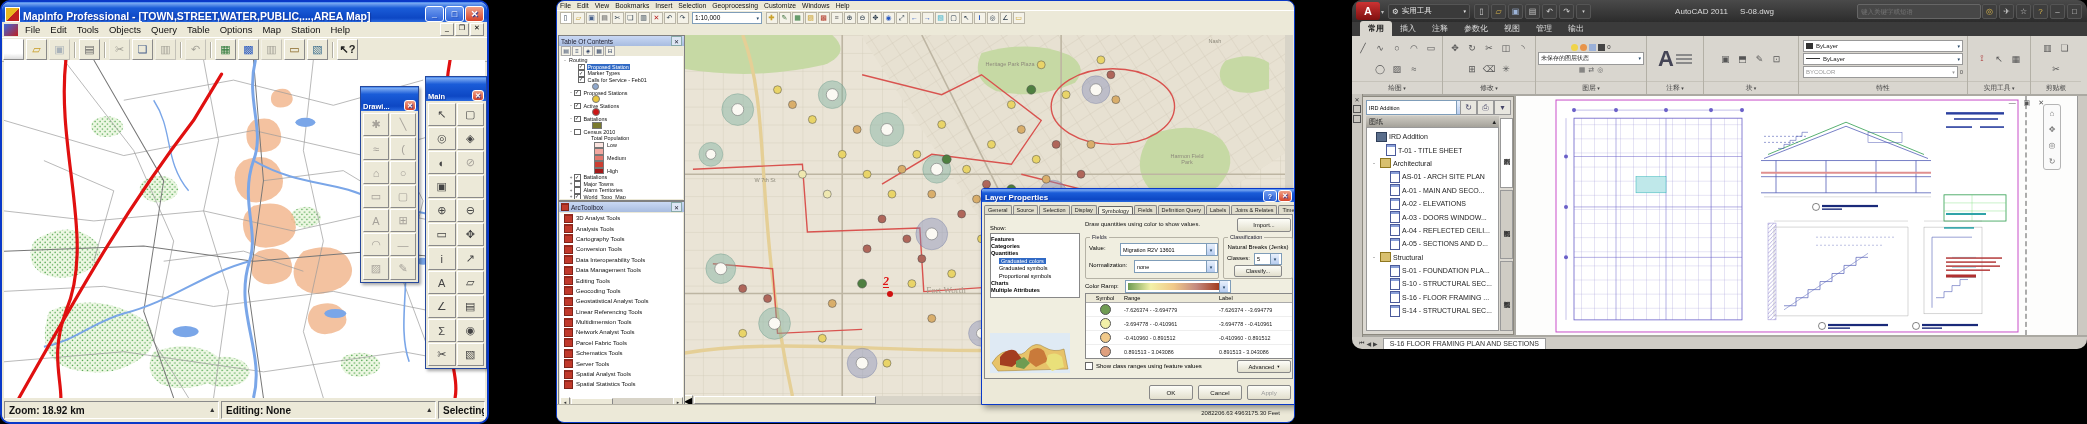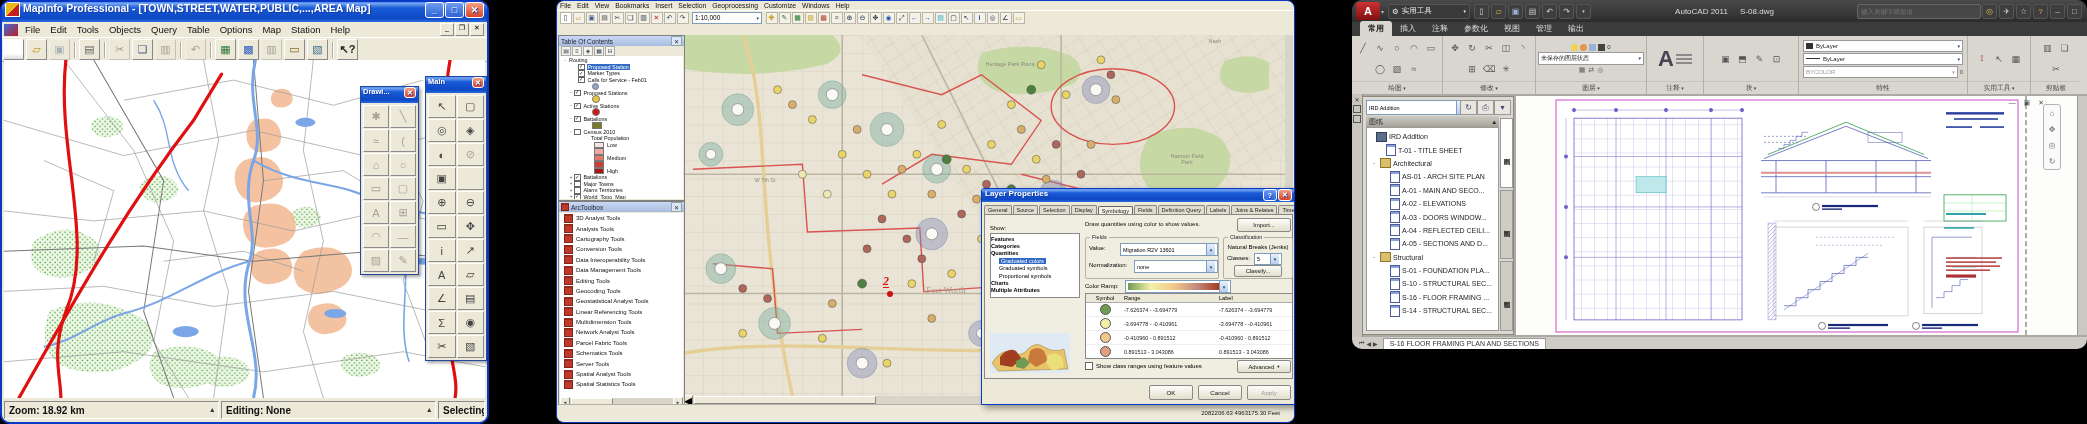--- a/index.html
+++ b/index.html
@@ -4,21 +4,21 @@
 <style>
   html,body{margin:0;padding:0;width:2087px;height:424px;overflow:hidden;background:#000;
     font-family:"Liberation Sans",sans-serif;}
   .abs{position:absolute}
   .win{position:absolute;overflow:hidden}
   .nowrap{white-space:nowrap;overflow:hidden}
   .row{display:flex;align-items:center}
 
   
   .xp-title{background:linear-gradient(180deg,#3b81ee 0%,#7aa9f2 6%,#1a5cd8 30%,#0d47c4 80%,#2a6ae0 100%);
-    color:#fff;font-weight:bold;display:flex;align-items:flex-start;text-shadow:1px 1px 1px #1338a0}
+    color:#fff;font-weight:bold;display:flex;align-items:flex-end;text-shadow:1px 1px 1px #1338a0}
   .xp-btn{border-radius:3px;border:1px solid #fff;background:linear-gradient(180deg,#6f9cf0,#2f63d8);
     color:#fff;display:flex;align-items:center;justify-content:center;margin-left:1px;font-weight:bold}
   .xp-close{background:linear-gradient(180deg,#f0a086,#d8442a)}
   .menu-item{padding:0 5px;color:#111}
   .raised{border:1px solid;border-color:#fff #8a8a8a #8a8a8a #fff;background:#ece9d8}
   .sunken{border:1px solid;border-color:#8a8a8a #fff #fff #8a8a8a;background:#ece9d8}
 
   
   #win-mapinfo{left:0;top:0;width:489px;height:424px;border-radius:10px;background:#ece9d8;
     border:2px solid #0a39c8;box-sizing:border-box}
@@ -30,21 +30,21 @@
   .mi-tbtn{width:19px;height:19px;margin:0 1px;display:flex;align-items:center;justify-content:center;
     font-size:11px;color:#333}
   .mi-tbtn.dis{opacity:.4}
   .tb-sep{width:1px;height:16px;background:#b0ada0;margin:0 3px;box-shadow:1px 0 0 #fff}
   #mi-map{left:2px;right:2px;top:58px;height:338px;background:#fff;overflow:hidden}
   #mi-status{left:0;right:0;bottom:2px;height:18px;background:#ece9d8;display:flex;font-size:10px;
     font-weight:bold;color:#111;align-items:stretch;padding:1px 2px;gap:2px}
   .st-cell{display:flex;align-items:center;padding:0 4px;white-space:nowrap;overflow:hidden}
   .st-arrow{margin-left:auto;font-size:7px;color:#333}
   .float-tb{position:absolute;border:1px solid #26489c;background:#ece9d8;box-shadow:2px 2px 3px rgba(0,0,0,.35)}
-  .float-hdr{height:16px;font-size:7.5px;padding:0 2px}
+  .float-hdr{height:24px;font-size:7.5px;padding:0 2px}
   .float-x{width:10px;height:9px;font-size:7px;margin-left:auto}
   .float-grid{display:grid;grid-template-columns:1fr 1fr;padding:2px;gap:1px}
   .ft-btn{height:21px;display:flex;align-items:center;justify-content:center;font-size:11px;color:#444}
   .ft-btn.dis{color:#a6a29a}
 
   
   #win-arcmap{left:556px;top:0;width:739px;height:423px;border-radius:8px;background:#ece9d8;
     border:1px solid #0a39c8;box-sizing:border-box}
   #am-title{height:12px;font-size:7.5px;padding:0 3px}
   #am-title .xp-btn{width:11px;height:9px;font-size:6px}

